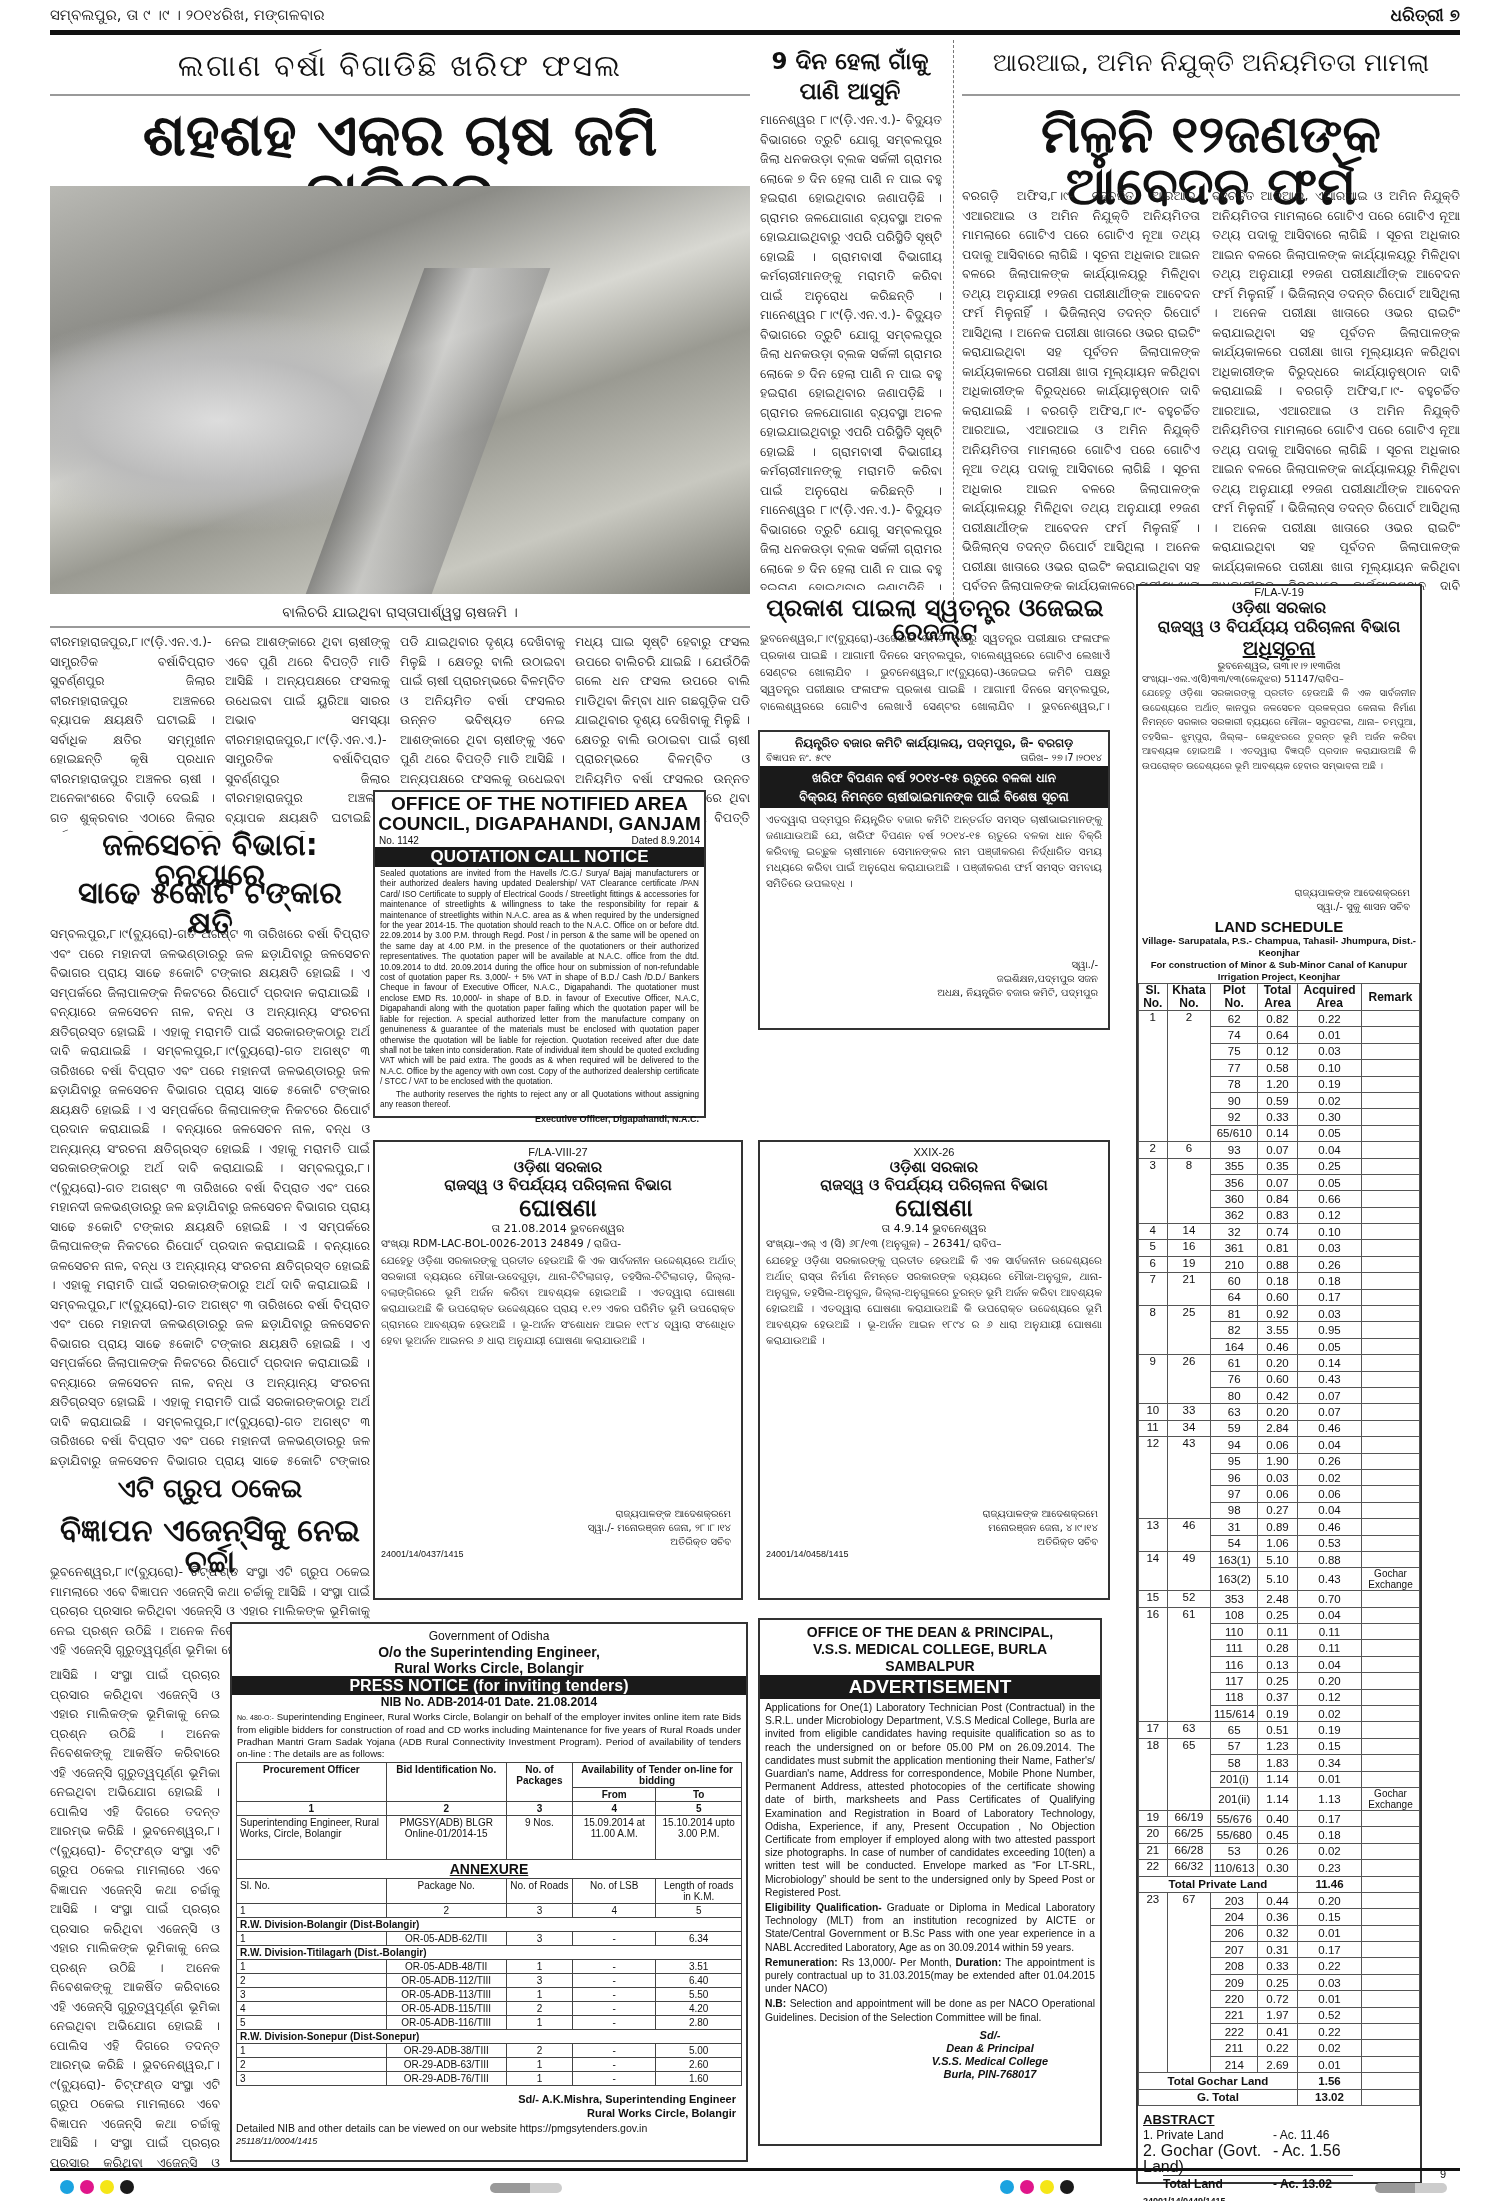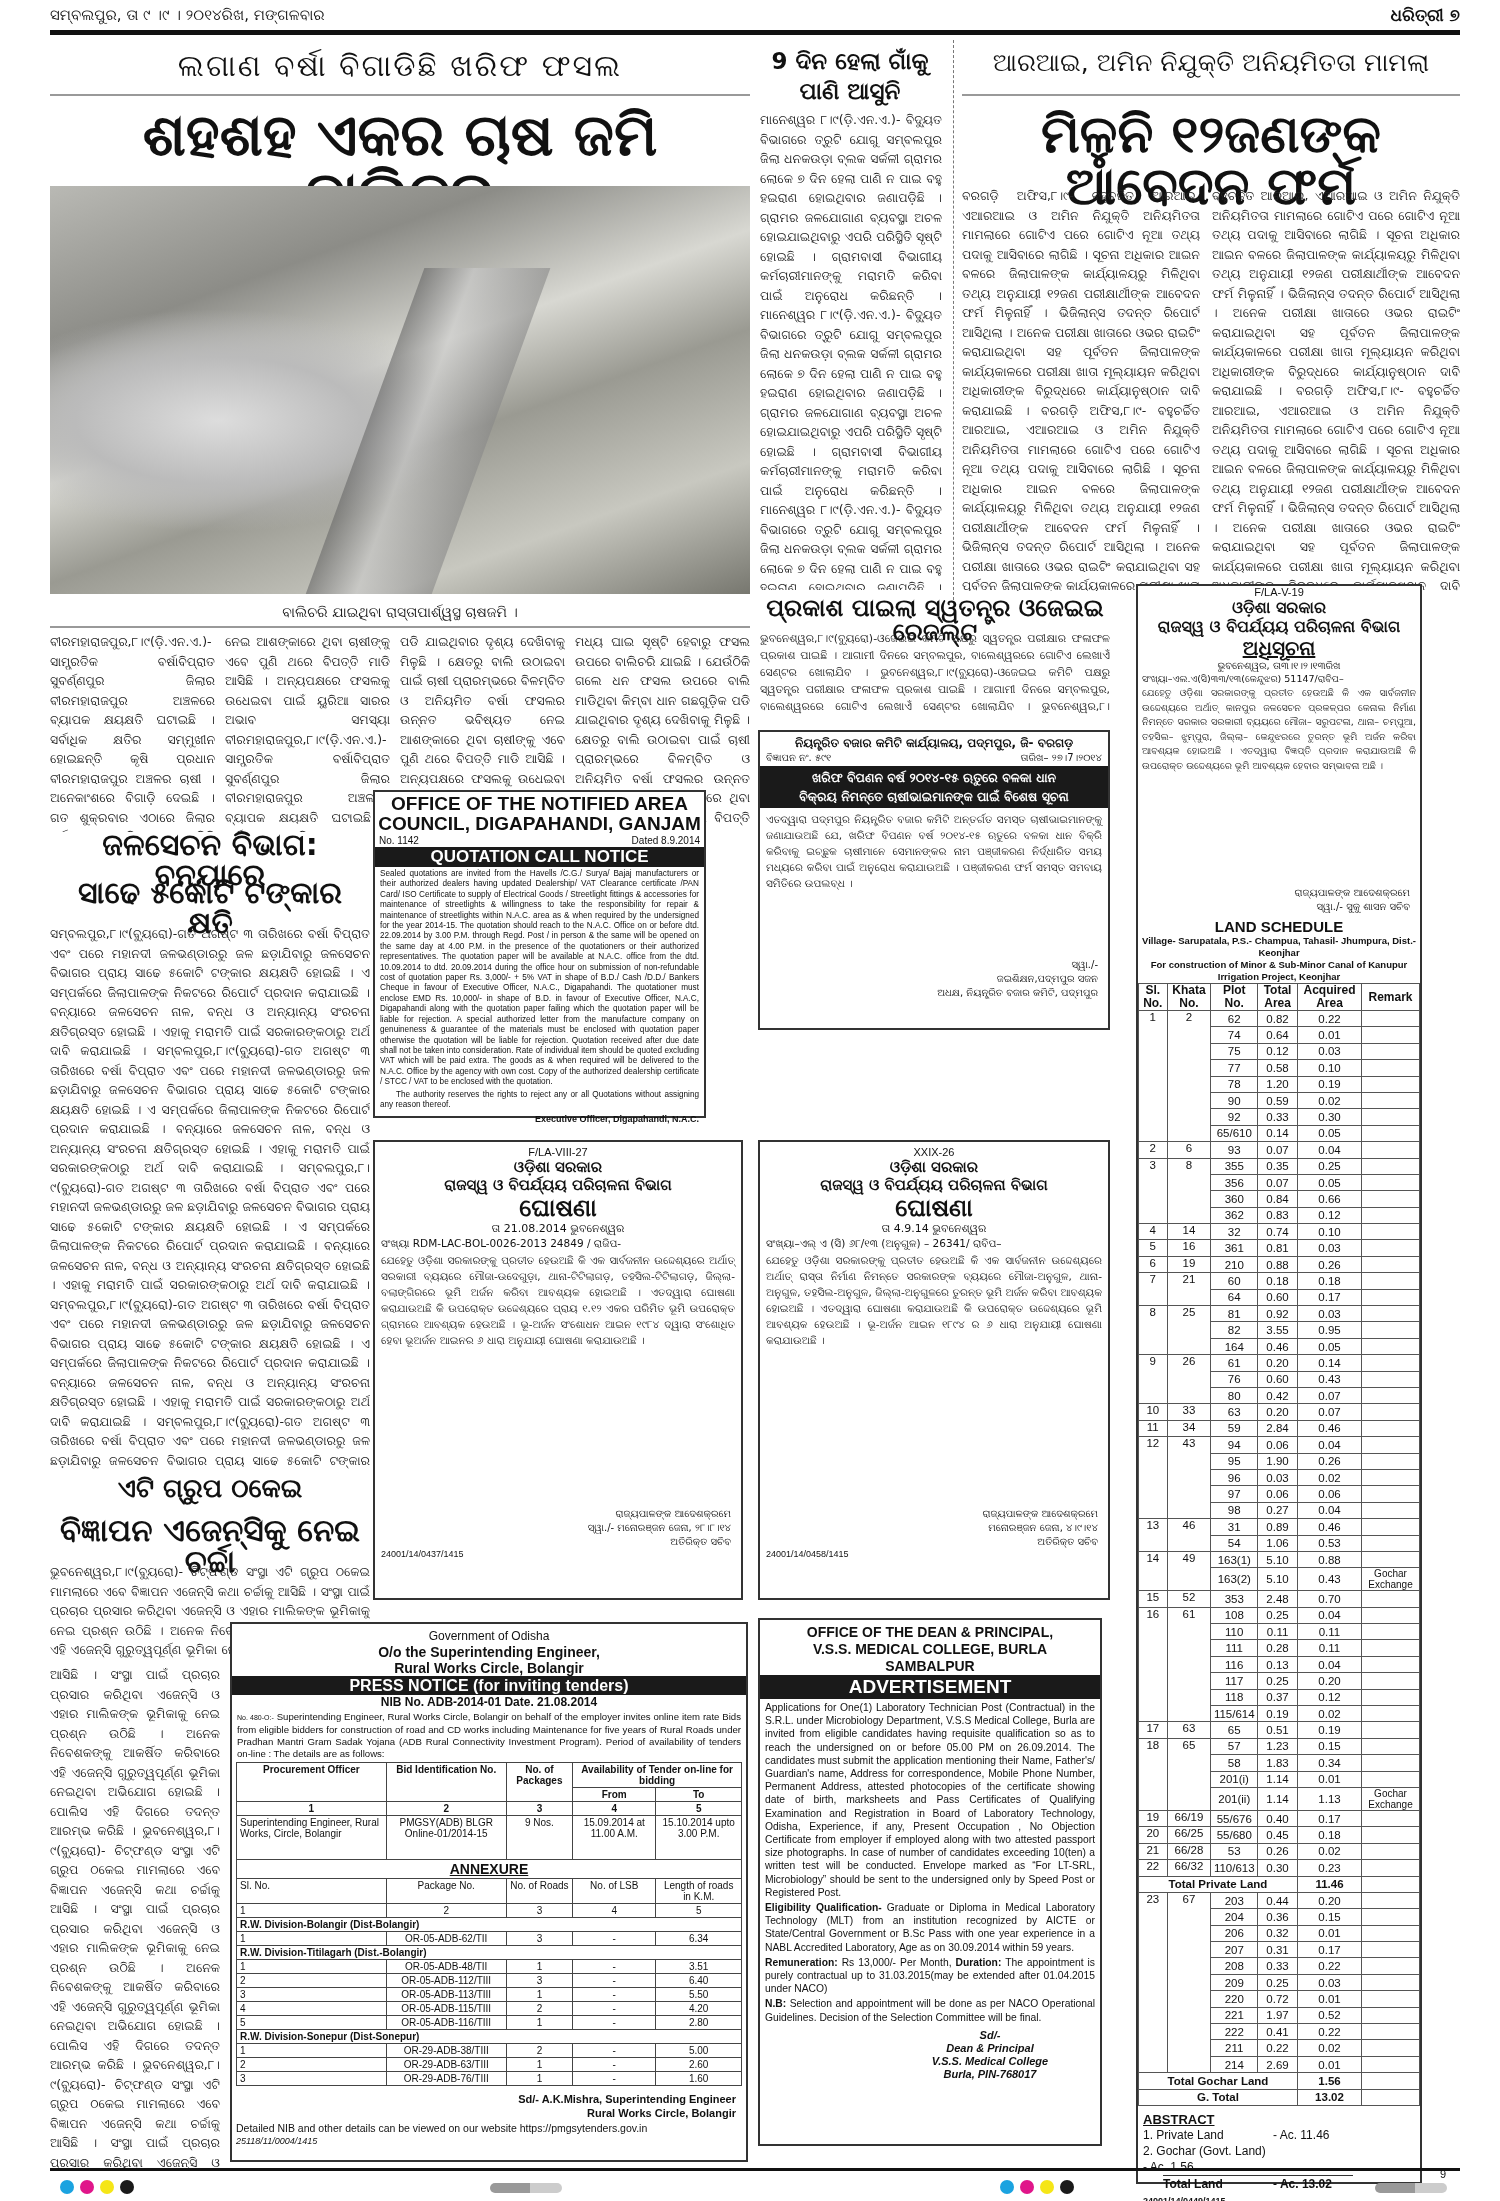--- a/index.html
+++ b/index.html
@@ -609,21 +609,21 @@
         </tr>
       </tbody>
   </table>
   <div class="eng" style="padding:6px 5px 0;">
     <div style="font-weight:bold;font-size:13px;text-decoration:underline;">ABSTRACT</div>
     <div id="abstract-list">
         <div style="display: flex; font-size: 12px; line-height: 16px;">
           <span style="width: 130px;">1.  Private Land</span>
           <span>-   Ac. 11.46</span>
         </div>
-        <div style="display: flex; font-size: 12px; line-height: 16px; flex-direction: column;">
+        <div style="display: flex; font-size: 16px; line-height: 16px;">
           <span style="width: 130px;">2.  Gochar (Govt. Land)</span>
           <span>-   Ac. 1.56</span>
         </div>
         <div style="display: flex; font-size: 12px; line-height: 16px; font-weight: bold; border-top: 1px solid rgb(51, 51, 51); margin-left: 20px; width: 190px;">
           <span style="width: 110px;">Total Land</span>
           <span>-  Ac. 13.02</span>
         </div>
       </div>
     <div class="small-id" style="text-align:left;font-weight:bold;margin-top:4px;">24001/14/0449/1415</div>
   </div>

